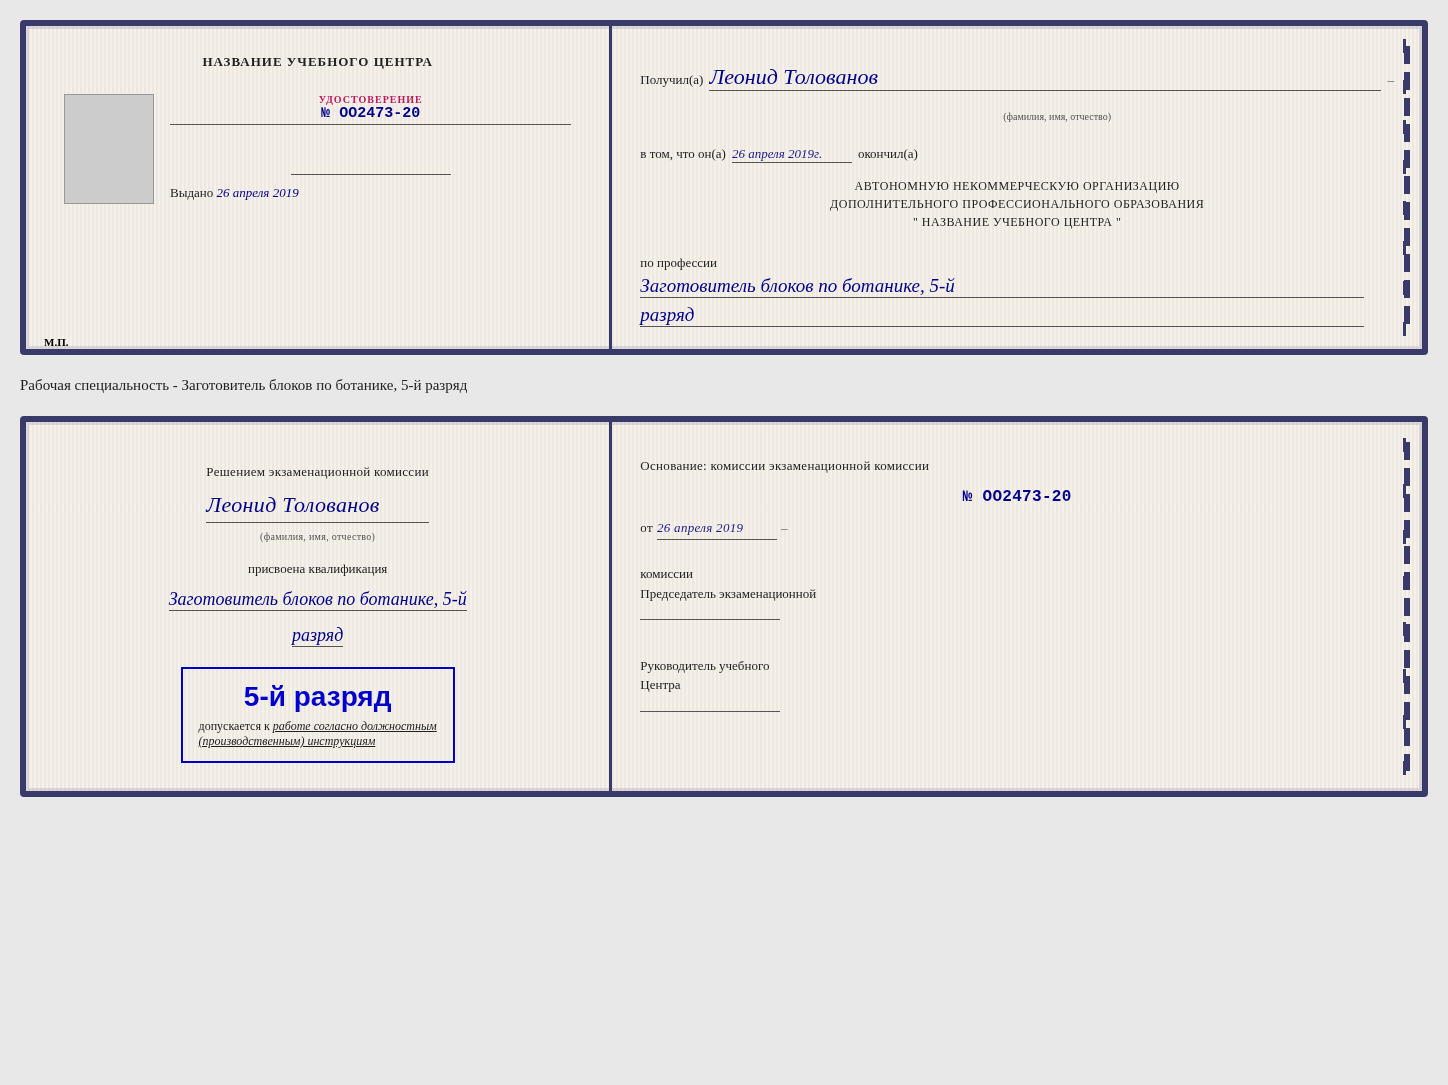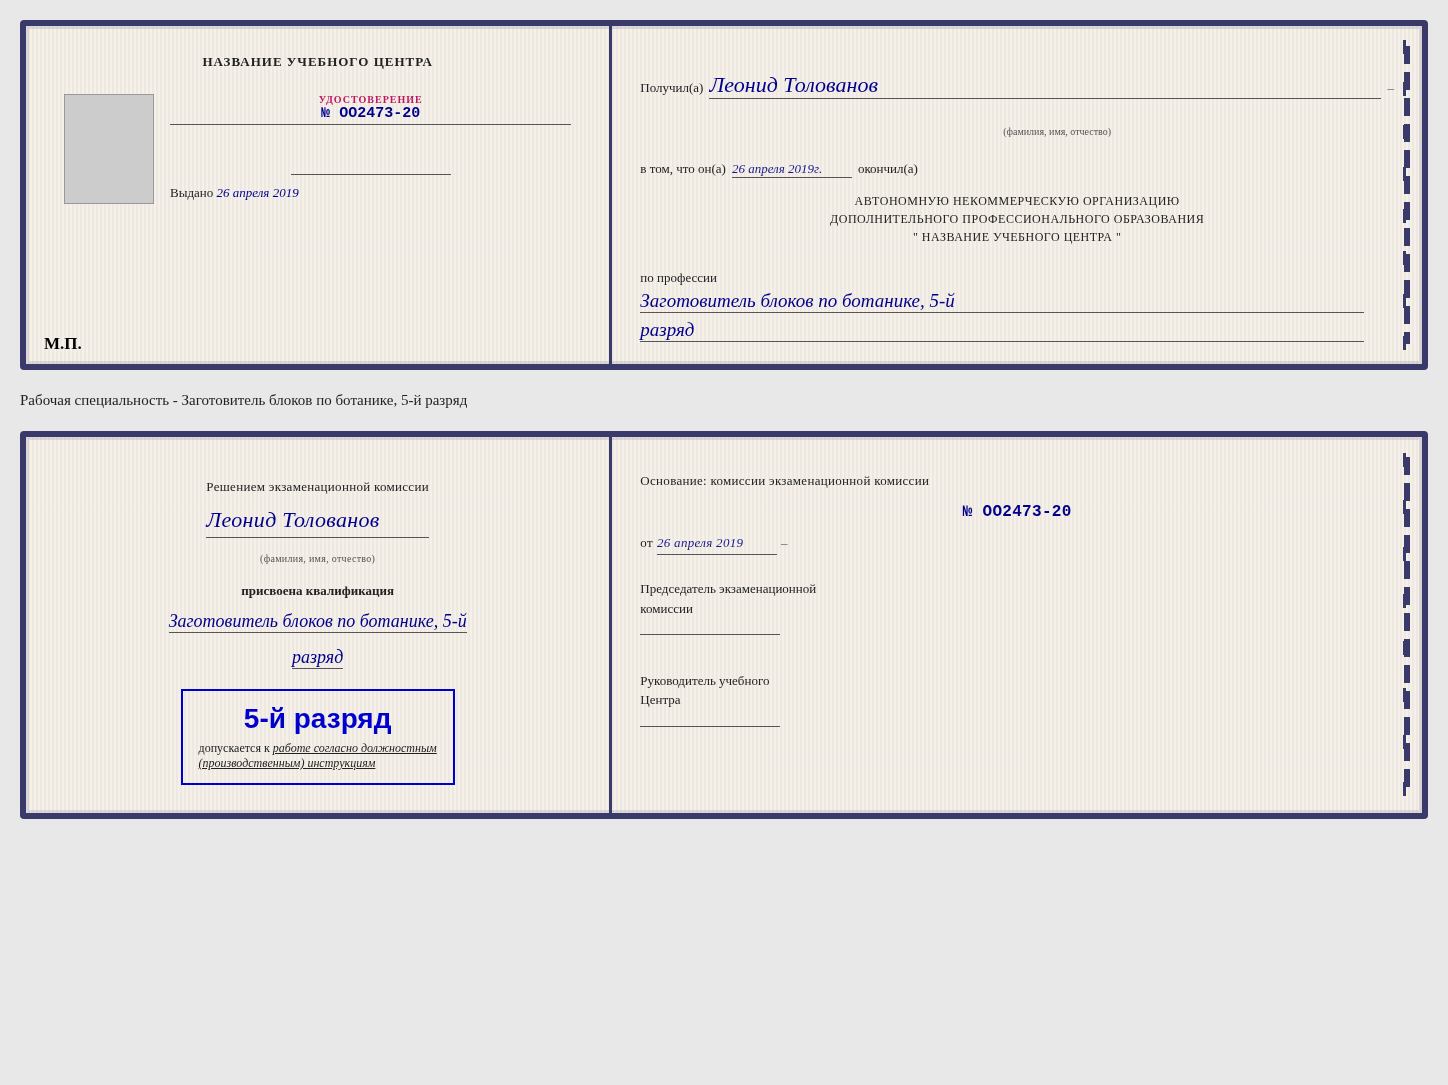--- a/index.html
+++ b/index.html
@@ -131,23 +131,23 @@
       margin: 20px auto 10px;
     }
 
     .vydano-line {
       font-size: 13px;
       color: #222;
     }
 
     .mp-label {
       position: absolute;
-      bottom: 10px;
+      bottom: 1px;
       left: 18px;
-      font-size: 17px;
+      font-size: 11px;
       font-weight: bold;
     }
 
     .poluchil-label {
       font-size: 13px;
       color: #222;
       white-space: nowrap;
     }
 
     .handwritten-name {
@@ -161,21 +161,21 @@
 
     .dash-right {
       font-size: 13px;
       color: #555;
     }
 
     .fio-label-small {
       font-size: 10px;
       color: #555;
       text-align: center;
-      margin-top: 13px;
+      margin-top: 6px;
       margin-left: 80px;
     }
 
     .v-tom-row {
       font-size: 13px;
       color: #222;
       display: flex;
       align-items: baseline;
       gap: 6px;
     }
@@ -254,21 +254,20 @@
       margin-top: 4px;
       border-bottom: 1px solid #555;
       display: block;
     }
 
     .prisvoena-block {
       font-size: 13px;
       color: #222;
       margin-top: 8px;
       text-align: right;
-      font-weight: bold;
     }
 
     .handwritten-profession-bottom {
       font-size: 18px;
       color: #00008b;
       font-family: 'Palatino Linotype', cursive, serif;
       font-style: italic;
       border-bottom: 1px solid #555;
       display: block;
       margin-top: 4px;
@@ -402,21 +401,21 @@
           <div class="vydano-line">
             <span>Выдано</span>
             <span style="color:#00008b; font-style:italic;">26 апреля 2019</span>
           </div>
         </div>
       </div>
       <div class="mp-label">М.П.</div>
     </div>
 
     <div class="doc-right">
-      <div style="display:flex; align-items:baseline; gap:6px; margin-top:24px;">
+      <div style="display:flex; align-items:baseline; gap:6px; margin-top:16px;">
         <span class="poluchil-label">Получил(а)</span>
         <span class="handwritten-name">Леонид Толованов</span>
         <span class="dash-right">–</span>
       </div>
       <div class="fio-label-small">(фамилия, имя, отчество)</div>
 
       <div class="v-tom-row" style="margin-top:10px;">
         <span>в том, что он(а)</span>
         <span class="date-underline">26 апреля 2019г.</span>
         <span style="font-size:13px; color:#222;">окончил(а)</span>
@@ -480,22 +479,22 @@
         <div>Основание: комиссии экзаменационной комиссии</div>
         <span class="protocol-number">№  OO2473-20</span>
         <div class="ot-date">
           <span style="font-size:13px;">от</span>
           <span style="font-size:13px; color:#1a1a8c; font-style:italic; border-bottom:1px solid #555; min-width:120px;">26 апреля 2019</span>
           <span style="color:#555; font-size:13px;">–</span>
         </div>
       </div>
 
       <div class="predsedatel-block">
+        <div>комиссии</div>
         <div>Председатель экзаменационной</div>
-        <div>комиссии</div>
         <div class="sig-line"></div>
       </div>
 
       <div class="rukovoditel-block">
         <div>Руководитель учебного</div>
         <div>Центра</div>
         <div class="sig-line"></div>
       </div>
 
       <div class="right-edge-lines">

